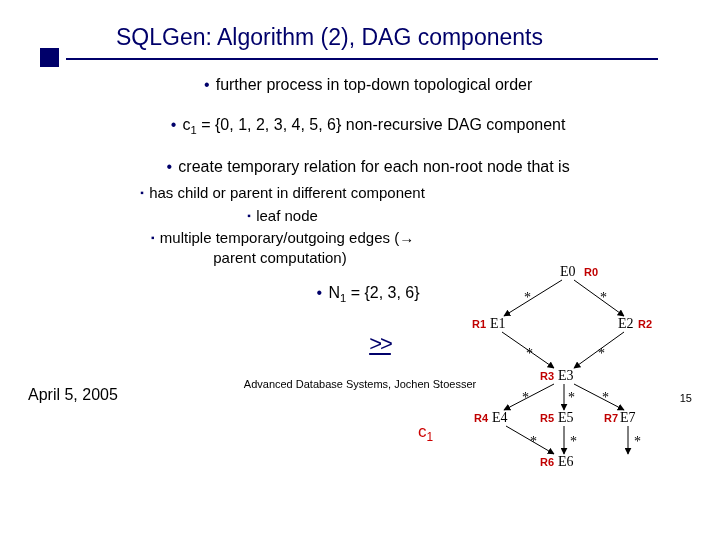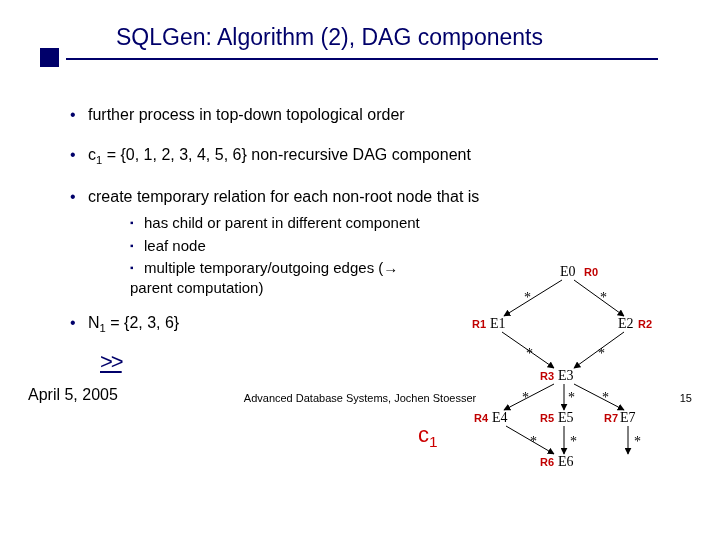--- a/index.html
+++ b/index.html
@@ -39,25 +39,26 @@
   .square {
     position: absolute;
     top: 48px;
     left: 40px;
     width: 19px;
     height: 19px;
     background: #00006a;
   }
   .body {
     position: absolute;
-    top: 104px;
+    top: 74px;
     left: 70px;
     width: 590px;
     font-size: 16px;
     line-height: 1.35;
+    text-align: center;
   }
   .bullet-row {
     margin-bottom: 18px;
   }
   .bullet-dot {
     display: inline-block;
     vertical-align: top;
     color: #00006a;
     width: 18px;
   }
@@ -76,61 +77,61 @@
     vertical-align: top;
     font-size: 10px;
     color: #00006a;
     width: 14px;
     position: relative;
     top: 3px;
   }
   sub { font-size: 0.7em; vertical-align: sub; }
   .n1-row {
     margin-top: 12px;
-    margin-bottom: 10px;
+    margin-bottom: 22px;
   }
   .chevrons {
     margin-left: 30px;
     font-size: 22px;
     color: #00006a;
     text-decoration: underline;
     letter-spacing: -2px;
   }
   .footer-date {
     position: absolute;
     left: 28px;
     bottom: 16px;
     font-size: 16px;
     text-align: center;
   }
   .footer-center {
     position: absolute;
     width: 720px;
-    bottom: 16px;
+    bottom: 30px;
     text-align: center;
     font-size: 11px;
   }
   .footer-page {
     position: absolute;
     right: 28px;
     bottom: 16px;
     font-size: 11px;
     text-align: center;
   }
   .diagram {
     position: absolute;
     right: 48px;
     top: 262px;
     width: 220px;
     height: 210px;
   }
   .c1-label {
     position: absolute;
     color: #c00;
-    font-size: 22px;
+    font-size: 17px;
     font-weight: 400;
   }
   .c1-label sub { font-size: 0.7em; }
   .node-e { font-family: Georgia, 'Times New Roman', serif; font-size: 14px; fill: #000; }
   .node-r { font-family: Verdana, sans-serif; font-size: 11px; font-weight: bold; fill: #c00000; }
   .star { font-family: Georgia, serif; font-size: 14px; fill: #000; }
 </style>
 </head>
 <body>
 

